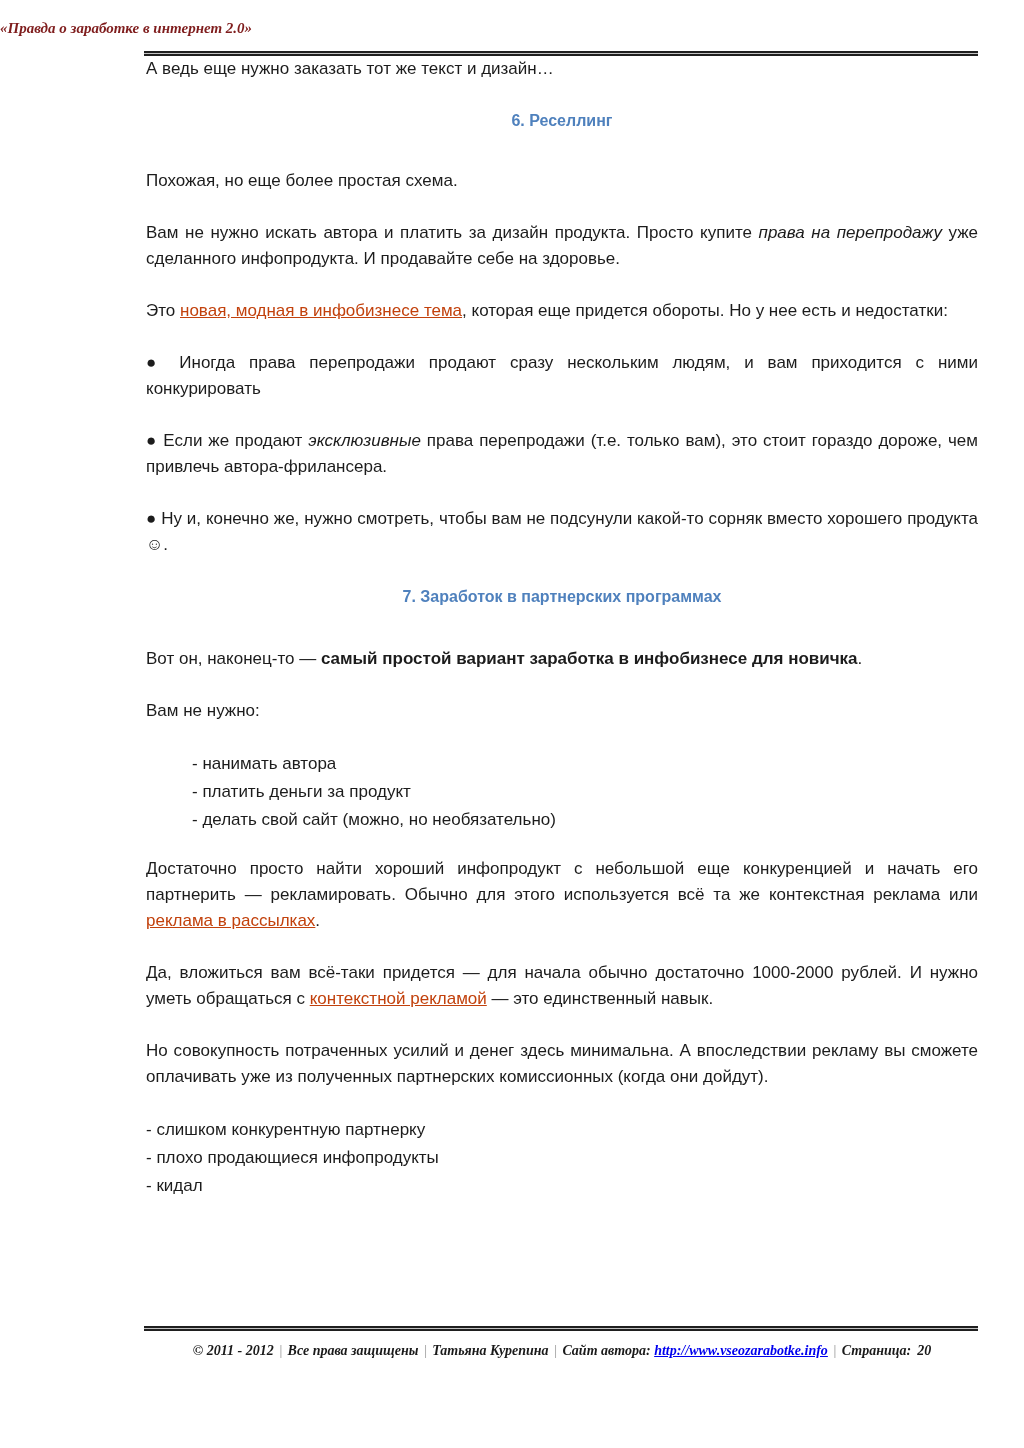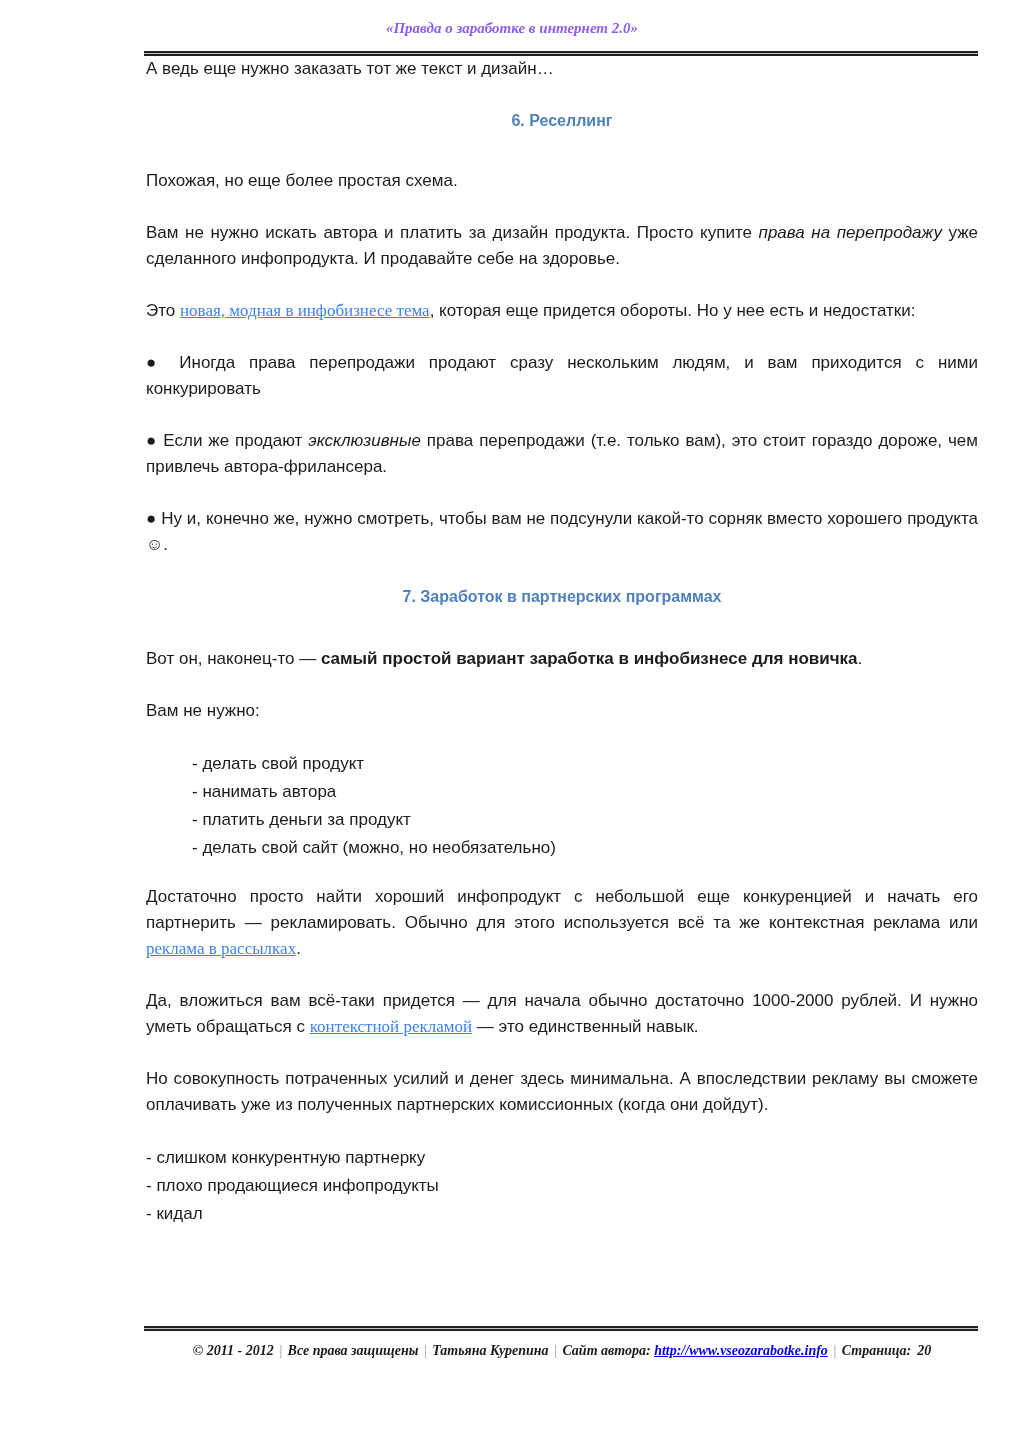--- a/index.html
+++ b/index.html
@@ -7,45 +7,44 @@
     position:relative;
     width:1024px; height:1448px;
     background:#ffffff;
     font-family:"Liberation Sans", sans-serif;
     color:#1c1c1c;
     overflow:hidden;
   }
   
   .header-title {
     padding-top:20px;
-    text-align:center;
     font-family:"Liberation Serif", serif;
     font-style:italic; font-weight:bold;
     font-size:15px;
-    color:#8b5cf6;
+    color:#7f1d1d;
   }
   .rule {
     margin:14px 46px 0 144px;
     height:5px;
     background:linear-gradient(to bottom,
       #1f1f1f 0%, #1f1f1f 32%,
       #c3c3c3 32%, #c3c3c3 56%,
       #1f1f1f 56%, #1f1f1f 100%);
   }
   
   .content {
     margin:0 46px 0 146px;
     font-size:17px;
     line-height:26px;
   }
   .content p { margin:0 0 26px 0; }
   .justify { text-align:justify; }
   .it { font-style:italic; }
   .bd { font-weight:bold; }
-  .link { color:#3b82f6; text-decoration:underline; cursor:pointer;font-family:Liberation Serif, serif; }
+  .link { color:#c2410c; text-decoration:underline; cursor:pointer; }
   h2.section {
     text-align:center;
     color:#4F81BD;
     font-size:16px; font-weight:bold;
     font-family:"Liberation Sans", sans-serif;
   }
   .h6 { margin:2px 0 34px 0; }
   .h7 { margin:4px 0 36px 0; }
   .p-intro { margin-bottom:30px; }
   .p1 { margin-bottom:20px; }
@@ -106,21 +105,20 @@
 
     <p class="b3 justify">● Ну и, конечно же, нужно смотреть, чтобы вам не подсунули какой-то сорняк вместо хорошего продукта ☺.</p>
 
     <h2 class="section h7">7. Заработок в партнерских программах</h2>
 
     <p class="p4"><span>Вот он, наконец-то — </span><span class="bd">самый простой вариант заработка в инфобизнесе для новичка</span><span>.</span></p>
 
     <p class="p5">Вам не нужно:</p>
 
     <div class="indent-list">
-      <div>- делать свой продукт</div>
       <div>- нанимать автора</div>
       <div>- платить деньги за продукт</div>
       <div>- делать свой сайт (можно, но необязательно)</div>
     </div>
 
     <p class="p6 justify"><span>Достаточно просто найти хороший инфопродукт с небольшой еще конкуренцией и начать его партнерить — рекламировать. Обычно для этого используется всё та же контекстная реклама или </span><span class="link">реклама в рассылках</span><span>.</span></p>
 
     <p class="p7 justify"><span>Да, вложиться вам всё-таки придется — для начала обычно достаточно 1000-2000 рублей. И нужно уметь обращаться с </span><span class="link">контекстной рекламой</span><span> — это единственный навык.</span></p>
 
     <p class="p8 justify">Но совокупность потраченных усилий и денег здесь минимальна. А впоследствии рекламу вы сможете оплачивать уже из полученных партнерских комиссионных (когда они дойдут).</p>

